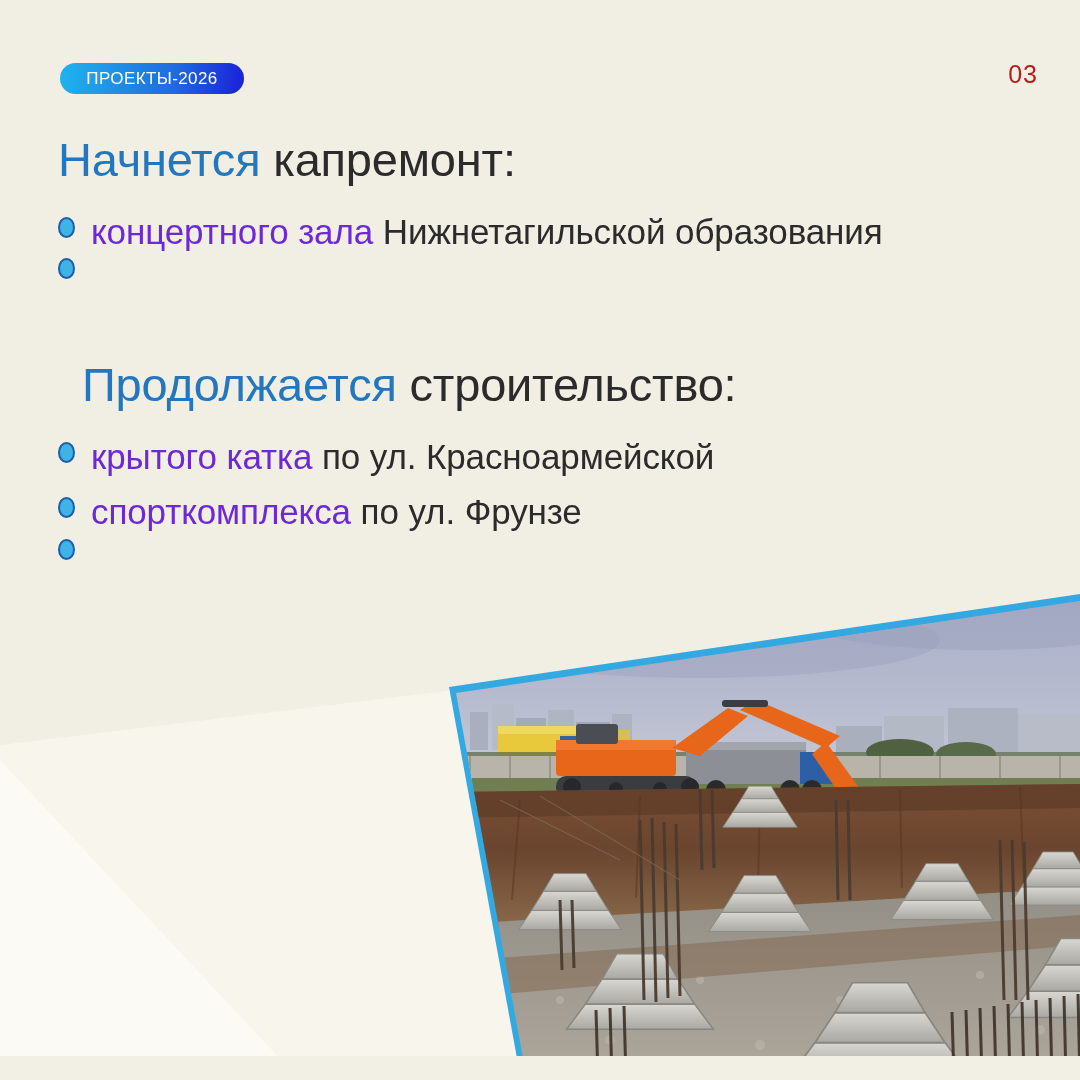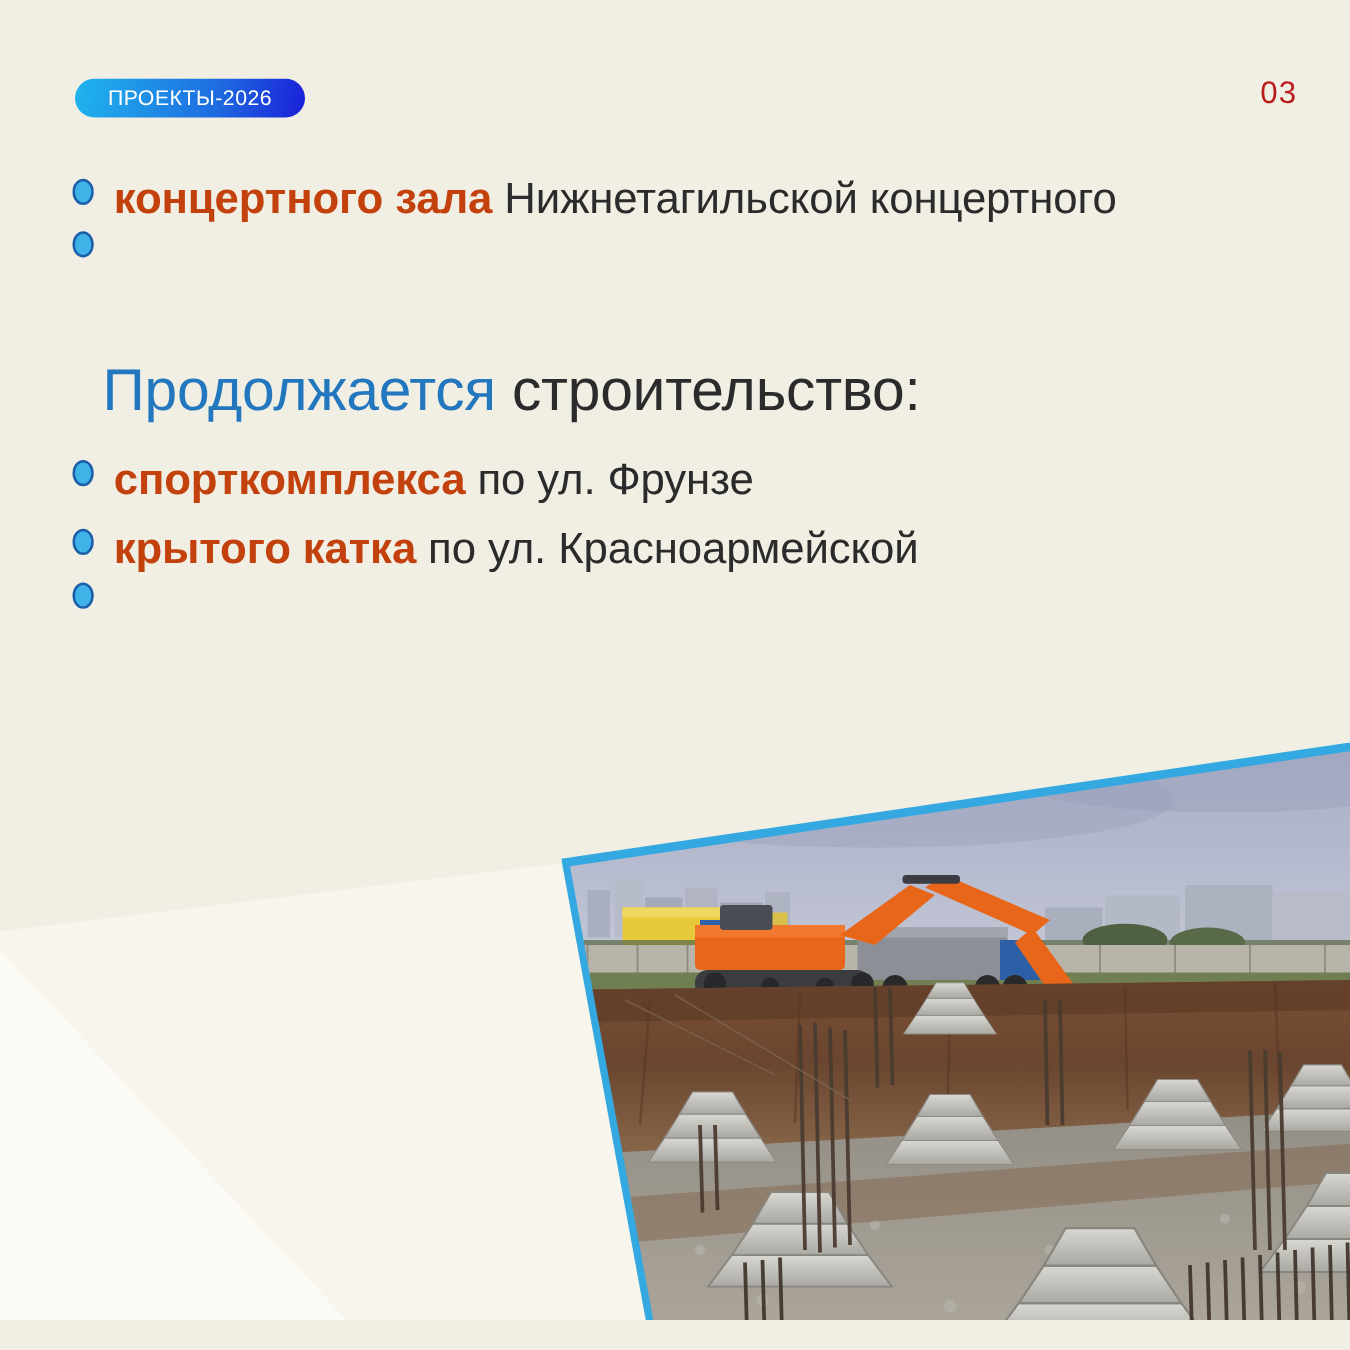--- a/index.html
+++ b/index.html
@@ -114,21 +114,21 @@
     position: relative;
     top: -6px;
     margin-right: 16px;
   }
   .btext {
     font-size: 35px;
     line-height: 1.32;
     color: #2B2B2B;
     letter-spacing: -0.1px;
   }
-  .btext .hl { color: #c2410c; font-weight: bold; }
+  .btext .hl { color: #6d28d9; }
 
   
   .photo-frame {
     position: absolute;
     left: 0; top: 0;
     width: 1080px; height: 1080px;
     background: #34A8E0;
     clip-path: polygon(1080px 594px, 449px 687px, 521px 1080px, 1080px 1080px);
   }
   .photo {
@@ -367,45 +367,50 @@
     </svg>
   </div>
 
   <div class="badge">
     <span class="badge-label">ПРОЕКТЫ-2026</span>
   </div>
   <div class="page-num">03</div>
 
   <div class="content">
 
+    <div class="h1-wrap">
+      <div class="heading">
+        <span class="hl">Начнется</span><span> капремонт:</span>
+      </div>
+    </div>
 
     <ul class="bullets">
       <li>
         <span class="dot"></span>
-        <span class="btext"><span class="hl">концертного зала</span><span> Нижнетагильской концертного</span></span>
+        <span class="btext"><span class="hl">концертного зала</span><span> Нижнетагильской образования</span></span>
       </li>
       <li>
         <span class="dot"></span>
       </li>
     </ul>
 
     <div class="h2-wrap">
       <div class="heading">
         <span class="hl">Продолжается</span><span> строительство:</span>
       </div>
     </div>
 
     <ul class="bullets">
+      <li>
+        <span class="dot"></span>
+        <span class="btext"><span class="hl">крытого катка</span><span> по ул. Красноармейской</span></span>
+      </li>
       <li>
         <span class="dot"></span>
         <span class="btext"><span class="hl">спорткомплекса</span><span> по ул. Фрунзе</span></span>
       </li>
       <li>
         <span class="dot"></span>
-        <span class="btext"><span class="hl">крытого катка</span><span> по ул. Красноармейской</span></span>
-      </li>
-      <li>
-        <span class="dot"></span>
       </li>
     </ul>
 
   </div>
 </div>
 
 </body></html>

